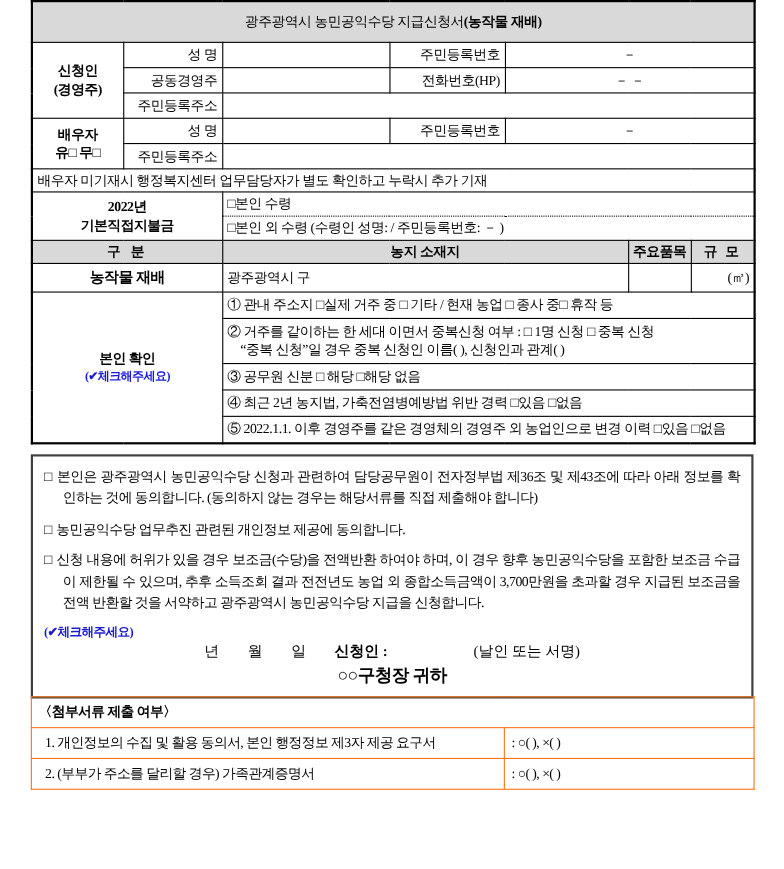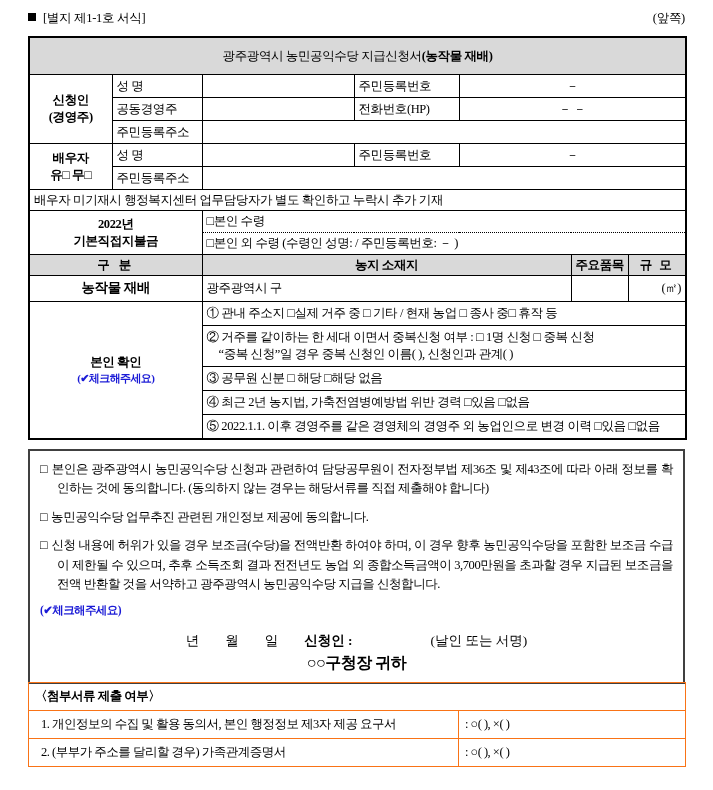--- a/index.html
+++ b/index.html
@@ -77,21 +77,21 @@
   .r  { text-align: right; }
   .b  { font-weight: bold; }
   .shade { background: #d9d9d9; }
 
   .lbl-center {
     text-align: center;
     font-weight: bold;
     font-size: 13.5px;
   }
   .sub-lbl {
-    text-align: left;
+    text-align: right;
     font-size: 13px;
     letter-spacing: 1px;
   }
 
   .row-h24 { height: 23px; }
   .row-h22 { height: 21px; margin-top: 44px; }
 
   .dash { letter-spacing: 0; }
 
   .note-row { font-size: 12px; padding-left: 8px; }
@@ -148,21 +148,21 @@
   .consent-hint {
     color: #1a1ad6;
     font-size: 11.5px;
     font-weight: bold;
     letter-spacing: -0.6px;
     margin-top: 2px;
   }
   .sign-line {
     text-align: center;
     font-size: 13.5px;
-    margin-top: 14px;
+    margin-top: 1px;
     letter-spacing: 0px;
   }
   .sign-line .sp { display: inline-block; width: 26px; }
   .sign-line .who { font-weight: bold; }
   .sign-line .seal { display: inline-block; margin-left: 78px; font-weight: normal; }
   .recipient {
     text-align: center;
     font-size: 16px;
     font-weight: bold;
     letter-spacing: -0.5px;
@@ -192,27 +192,20 @@
   }
   .attach-name { padding-left: 12px !important; }
   .attach-ox { letter-spacing: 0px; }
   .small { font-size: 11px; }
 </style>
 </head>
 <body>
 
 <div class="page">
 
-  <div class="doc-head">
-    <div class="left">
-      <span class="sq-bullet"></span>
-      <span>[별지 제1-1호 서식]</span>
-    </div>
-    <div>(앞쪽)</div>
-  </div>
 
   <table class="frm outer">
     <colgroup>
       <col style="width:83px">
       <col style="width:90px">
       <col style="width:152px">
       <col style="width:105px">
       <col style="width:112px">
       <col style="width:57px">
       <col style="width:58px">

